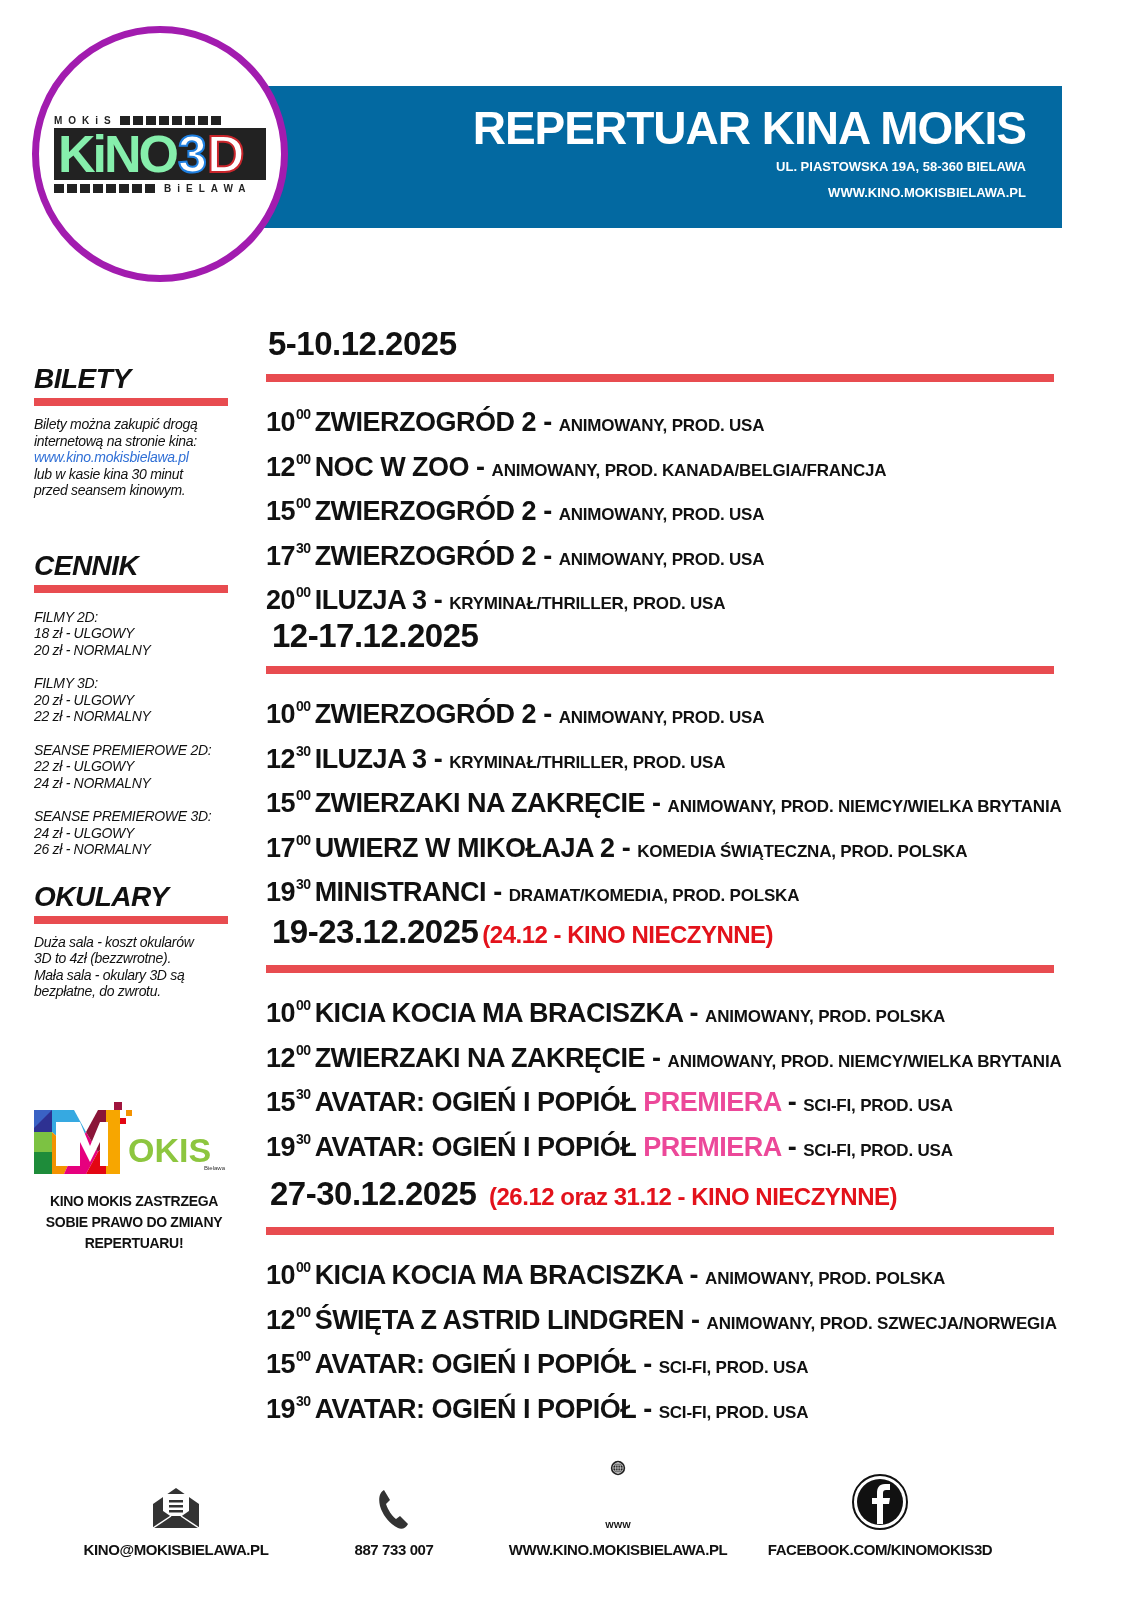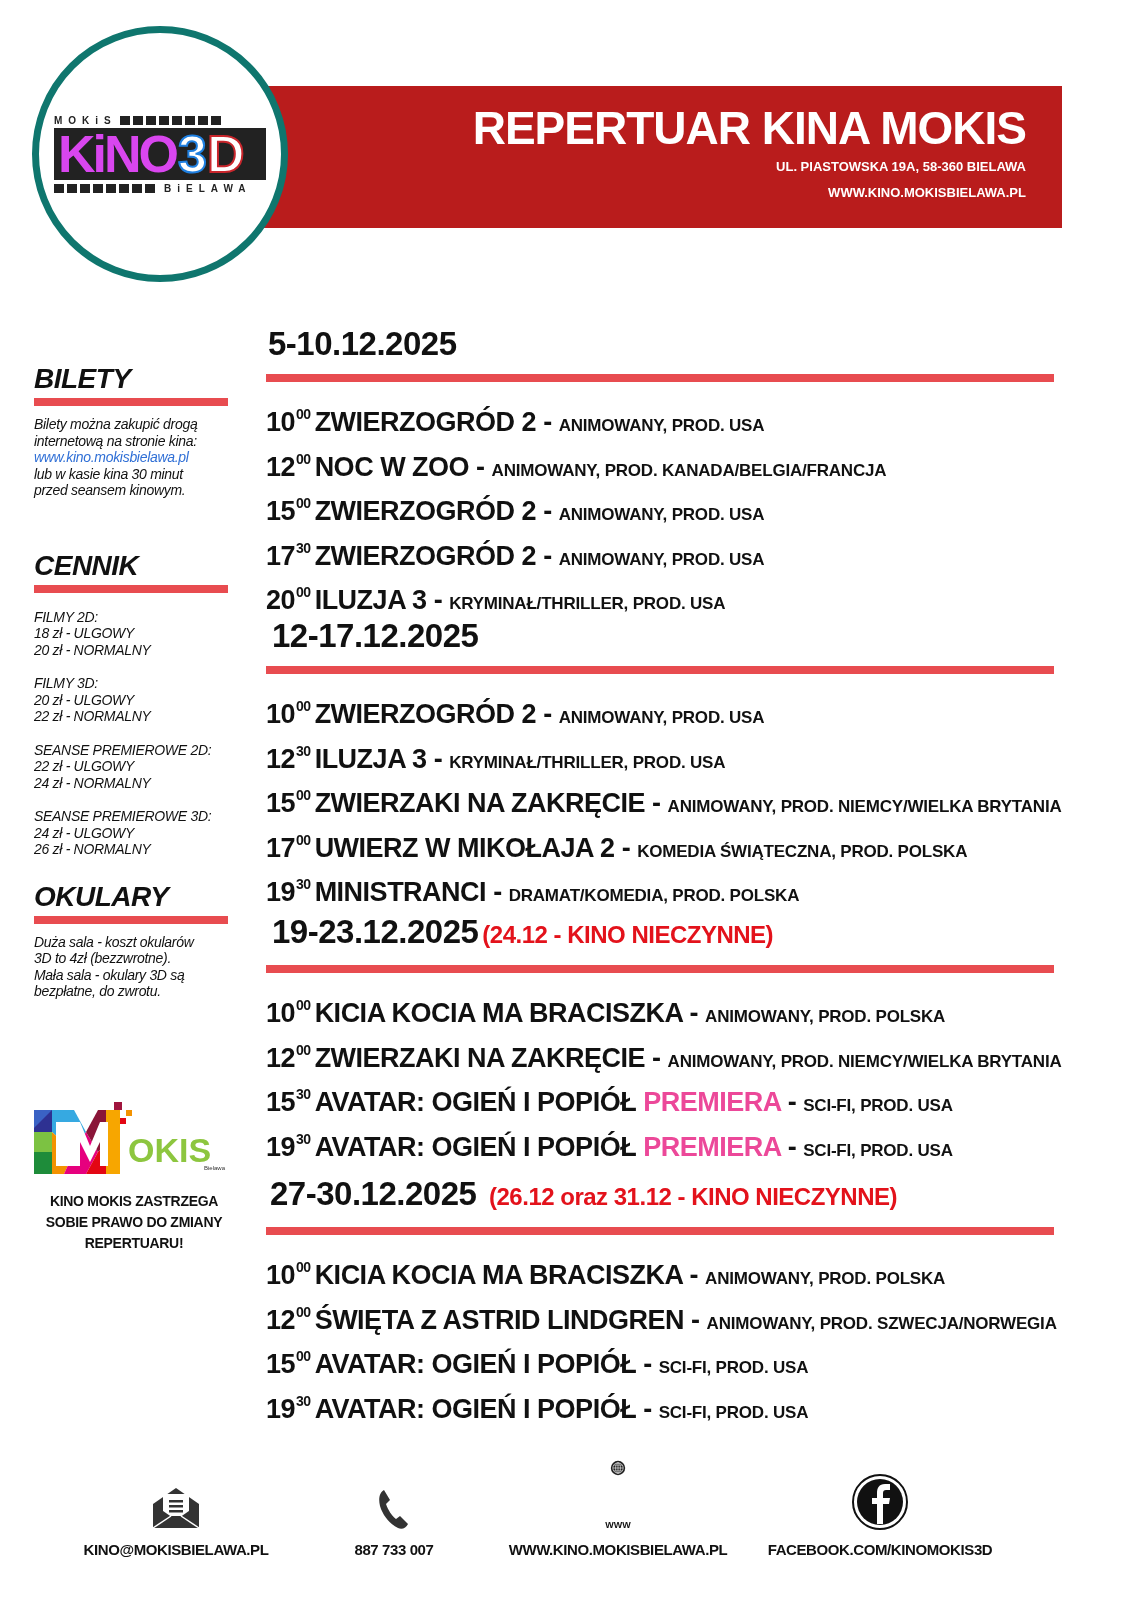--- a/index.html
+++ b/index.html
@@ -2,38 +2,38 @@
 <html><head>
 <meta charset="utf-8">
 <style>
   * { margin: 0; padding: 0; box-sizing: border-box; }
   html, body { width: 1140px; height: 1613px; background: #ffffff; overflow: hidden; }
   body { position: relative; font-family: "Liberation Sans", sans-serif; color: #111; }
 
   
   .logo-circle {
     position: absolute; left: 32px; top: 26px; width: 256px; height: 256px;
-    border-radius: 50%; border: 7px solid #0f766e; background: #fff; z-index: 2;
+    border-radius: 50%; border: 7px solid #a21caf; background: #fff; z-index: 2;
     display: flex; align-items: center; justify-content: center;
   }
   .logo-inner { position: relative; width: 212px; height: 80px; }
   .logo-top, .logo-bottom { position: absolute; left: 0; right: 0; height: 12px; display: flex; align-items: center; gap: 3px; font-size: 10px; font-weight: bold; letter-spacing: 6px; color: #222; }
   .logo-top { top: 0; }
   .logo-bottom { bottom: 0; justify-content: flex-start; }
   .film-hole { width: 10px; height: 9px; background: #222; display: inline-block; }
   .logo-main {
     position: absolute; top: 14px; left: 0; width: 212px; height: 52px; background: #222;
     display: flex; align-items: center; padding-left: 4px;
   }
-  .logo-kino { font-size: 52px; font-weight: bold; color: #d946ef; letter-spacing: -3px; line-height: 52px; font-family: "Liberation Sans", sans-serif; }
+  .logo-kino { font-size: 52px; font-weight: bold; color: #86efac; letter-spacing: -3px; line-height: 52px; font-family: "Liberation Sans", sans-serif; }
   .logo-3 { font-size: 52px; font-weight: bold; color: #fff; -webkit-text-stroke: 2px #1f7fe0; line-height: 52px; margin-left: 2px; }
   .logo-d { font-size: 52px; font-weight: bold; color: #fff; -webkit-text-stroke: 2px #c9262c; line-height: 52px; }
 
   .header-band {
-    position: absolute; left: 250px; top: 86px; width: 812px; height: 142px; background: #b91c1c; z-index: 1;
+    position: absolute; left: 250px; top: 86px; width: 812px; height: 142px; background: #0369a1; z-index: 1;
     color: #fff; text-align: right; padding-right: 36px;
   }
   .header-title { font-size: 46px; font-weight: bold; margin-top: 16px; letter-spacing: -1px; line-height: 52px; }
   .header-sub { font-size: 13px; font-weight: bold; line-height: 26px; }
 
   
   .sidebar { position: absolute; left: 34px; top: 362px; width: 196px; font-style: italic; }
   .side-h { font-size: 28px; font-weight: bold; letter-spacing: -0.5px; line-height: 34px; }
   .side-bar { height: 8px; background: #e84c50; margin: 2px 0 10px 0; width: 194px; }
   .side-p { font-size: 14px; line-height: 16.5px; letter-spacing: -0.3px; }

